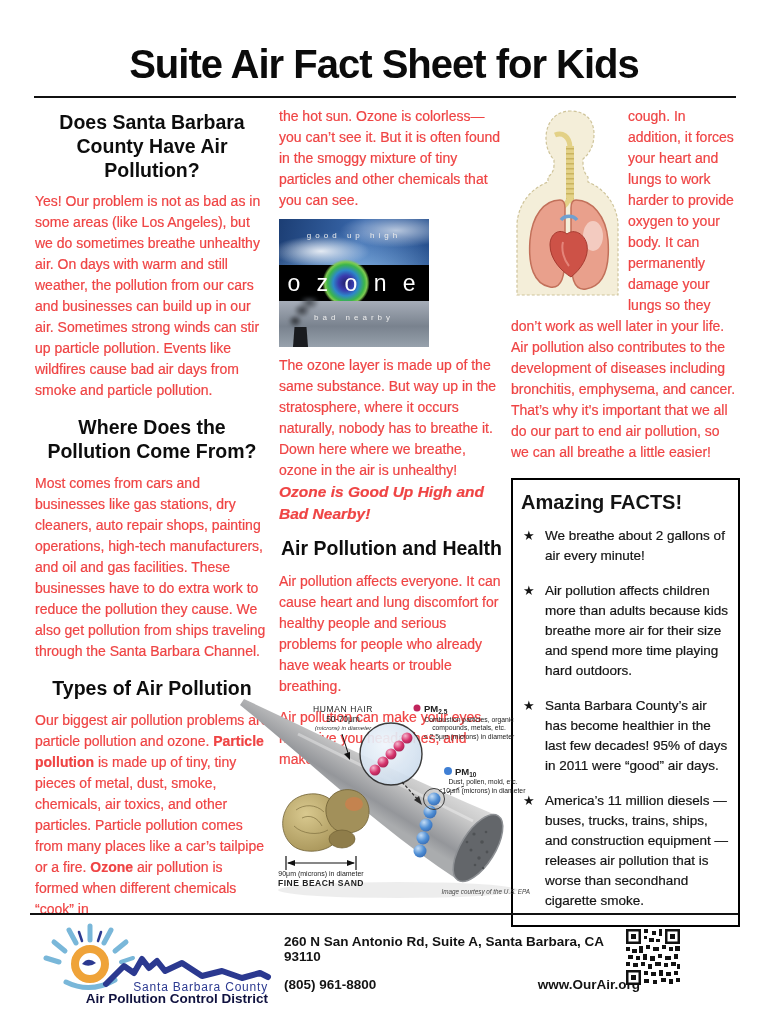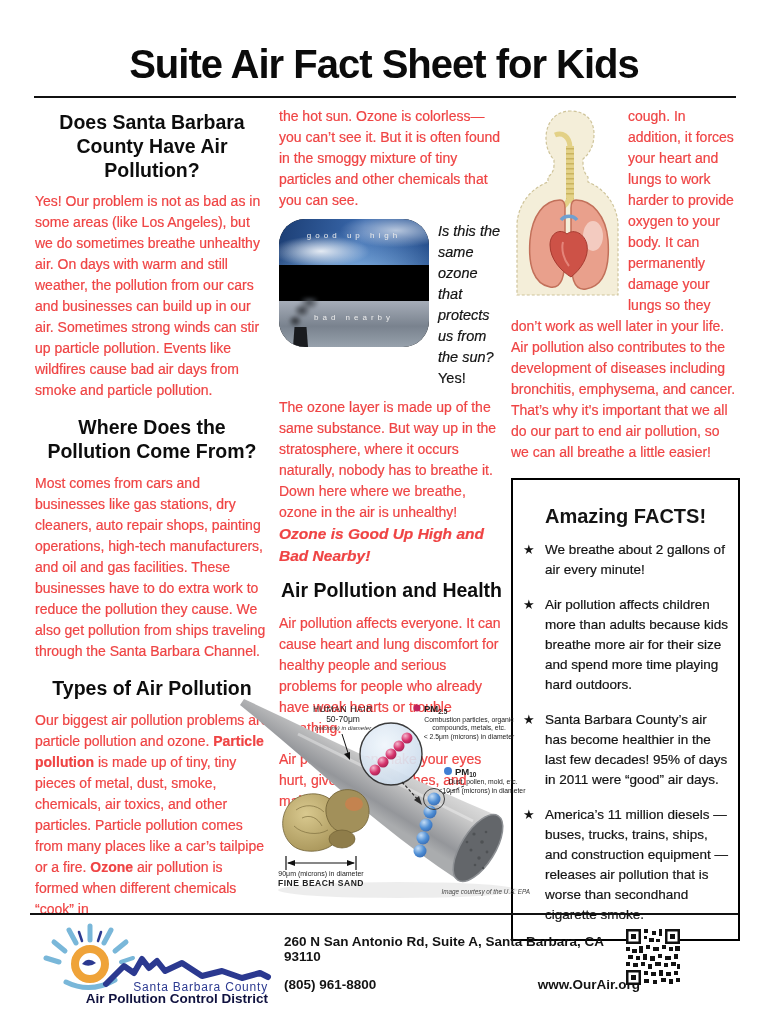--- a/index.html
+++ b/index.html
@@ -30,21 +30,20 @@
     -webkit-text-stroke:0.2px currentColor; text-align:left;
   }
   p.body + p.body { margin-top:10px; }
   b.inline { font-weight:bold; }
 
   
   .ozone-row { display:flex; margin-top:8px; }
   .ozone-photo {
     width:150px; height:128px; position:relative; overflow:hidden; flex:0 0 150px;
     background:#000;
-    border-radius:26px;
   }
   .oz-top {
     position:absolute; top:0; left:0; width:150px; height:46px;
     background:
       radial-gradient(70px 22px at 28% 70%, rgba(255,255,255,.85), rgba(255,255,255,0) 70%),
       radial-gradient(80px 24px at 78% 25%, rgba(255,255,255,.65), rgba(255,255,255,0) 70%),
       radial-gradient(140px 70px at 50% 130%, #86b4e2, rgba(134,180,226,0) 70%),
       linear-gradient(100deg, #1c3e74, #3a69ad 55%, #27508d);
   }
   .oz-top-text, .oz-bottom-text {
@@ -80,21 +79,21 @@
     font-size:14.5px; line-height:21px; font-style:italic; padding:2px 0 0 9px;
     -webkit-text-stroke:0.2px currentColor;
   }
   .ozone-caption .ans { font-style:normal; }
 
   
   .lungs-float { float:left; width:112px; height:188px; margin:2px 5px 4px 0; }
   .facts-box {
     margin-top:15px; border:2px solid #000; padding:9px 8px 10px 8px; background:#fff;
   }
-  .facts-heading { font-size:20px; font-weight:bold; text-align:center; margin:16px 0 12px; }
+  .facts-heading { font-size:20px; font-weight:bold; margin:2px 0 12px; }
   .fact-item { display:flex; margin-bottom:15px; }
   .fact-item:last-child { margin-bottom:4px; }
   .fact-star { flex:0 0 24px; font-size:13px; line-height:20px; padding-left:2px; }
   .fact-text { font-size:13.5px; line-height:20px; -webkit-text-stroke:0.2px currentColor; }
 
   
   .diagram { position:absolute; left:238px; top:686px; width:298px; height:222px; }
   .diagram-title {
     position:absolute; left:56px; top:4px; width:240px; text-align:center;
     font-size:14.5px; font-weight:bold; -webkit-text-stroke:0.2px currentColor;
@@ -123,27 +122,30 @@
   <p class="body"><span>Our biggest air pollution problems are particle pollution and ozone. </span><b class="inline">Particle pollution</b><span> is made up of tiny, tiny pieces of metal, dust, smoke, chemicals, air toxics, and other particles. Particle pollution comes from many places like a car’s tailpipe or a fire. </span><b class="inline">Ozone</b><span> air pollution is formed when different chemicals “cook” in</span></p>
 </div>
 
 <div class="col col2">
   <p class="body">the hot sun. Ozone is colorless—you can’t see it. But it is often found in the smoggy mixture of tiny particles and other chemicals that you can see.</p>
   <div class="ozone-row">
     <div class="ozone-photo">
       <div class="oz-top">
         <span class="oz-top-text">good up high</span>
       </div>
+      <div class="oz-mid">
+        <div class="oz-circle"></div>
+        <div class="oz-word">o z o n e</div>
+      </div>
       <div class="oz-bottom">
         <div class="oz-smoke"></div>
         <div class="oz-stack"></div>
         <span class="oz-bottom-text">bad nearby</span>
       </div>
     </div>
-    <div class="ozone-caption"><span>Is this the same ozone that protects us from the sun? </span><span class="ans">Yes!</span></div>
   </div>
   <p class="body" style="margin-top:8px;"><span>The ozone layer is made up of the same substance. But way up in the stratosphere, where it occurs naturally, nobody has to breathe it. Down here where we breathe, ozone in the air is unhealthy! </span><b class="inline" style="font-style:italic; font-size:15.5px;">Ozone is Good Up High and Bad Nearby!</b></p>
   <div class="sec-heading" style="margin-top:12px; margin-bottom:10px;">Air Pollution and Health</div>
   <p class="body">Air pollution affects everyone. It can cause heart and lung discomfort for healthy people and serious problems for people who already have weak hearts or trouble breathing.</p>
   <p class="body">Air pollution can make your eyes hurt, give you headaches, and make you</p>
 </div>
 
 <div class="col col3">
   <div>
     <div class="lungs-float">

